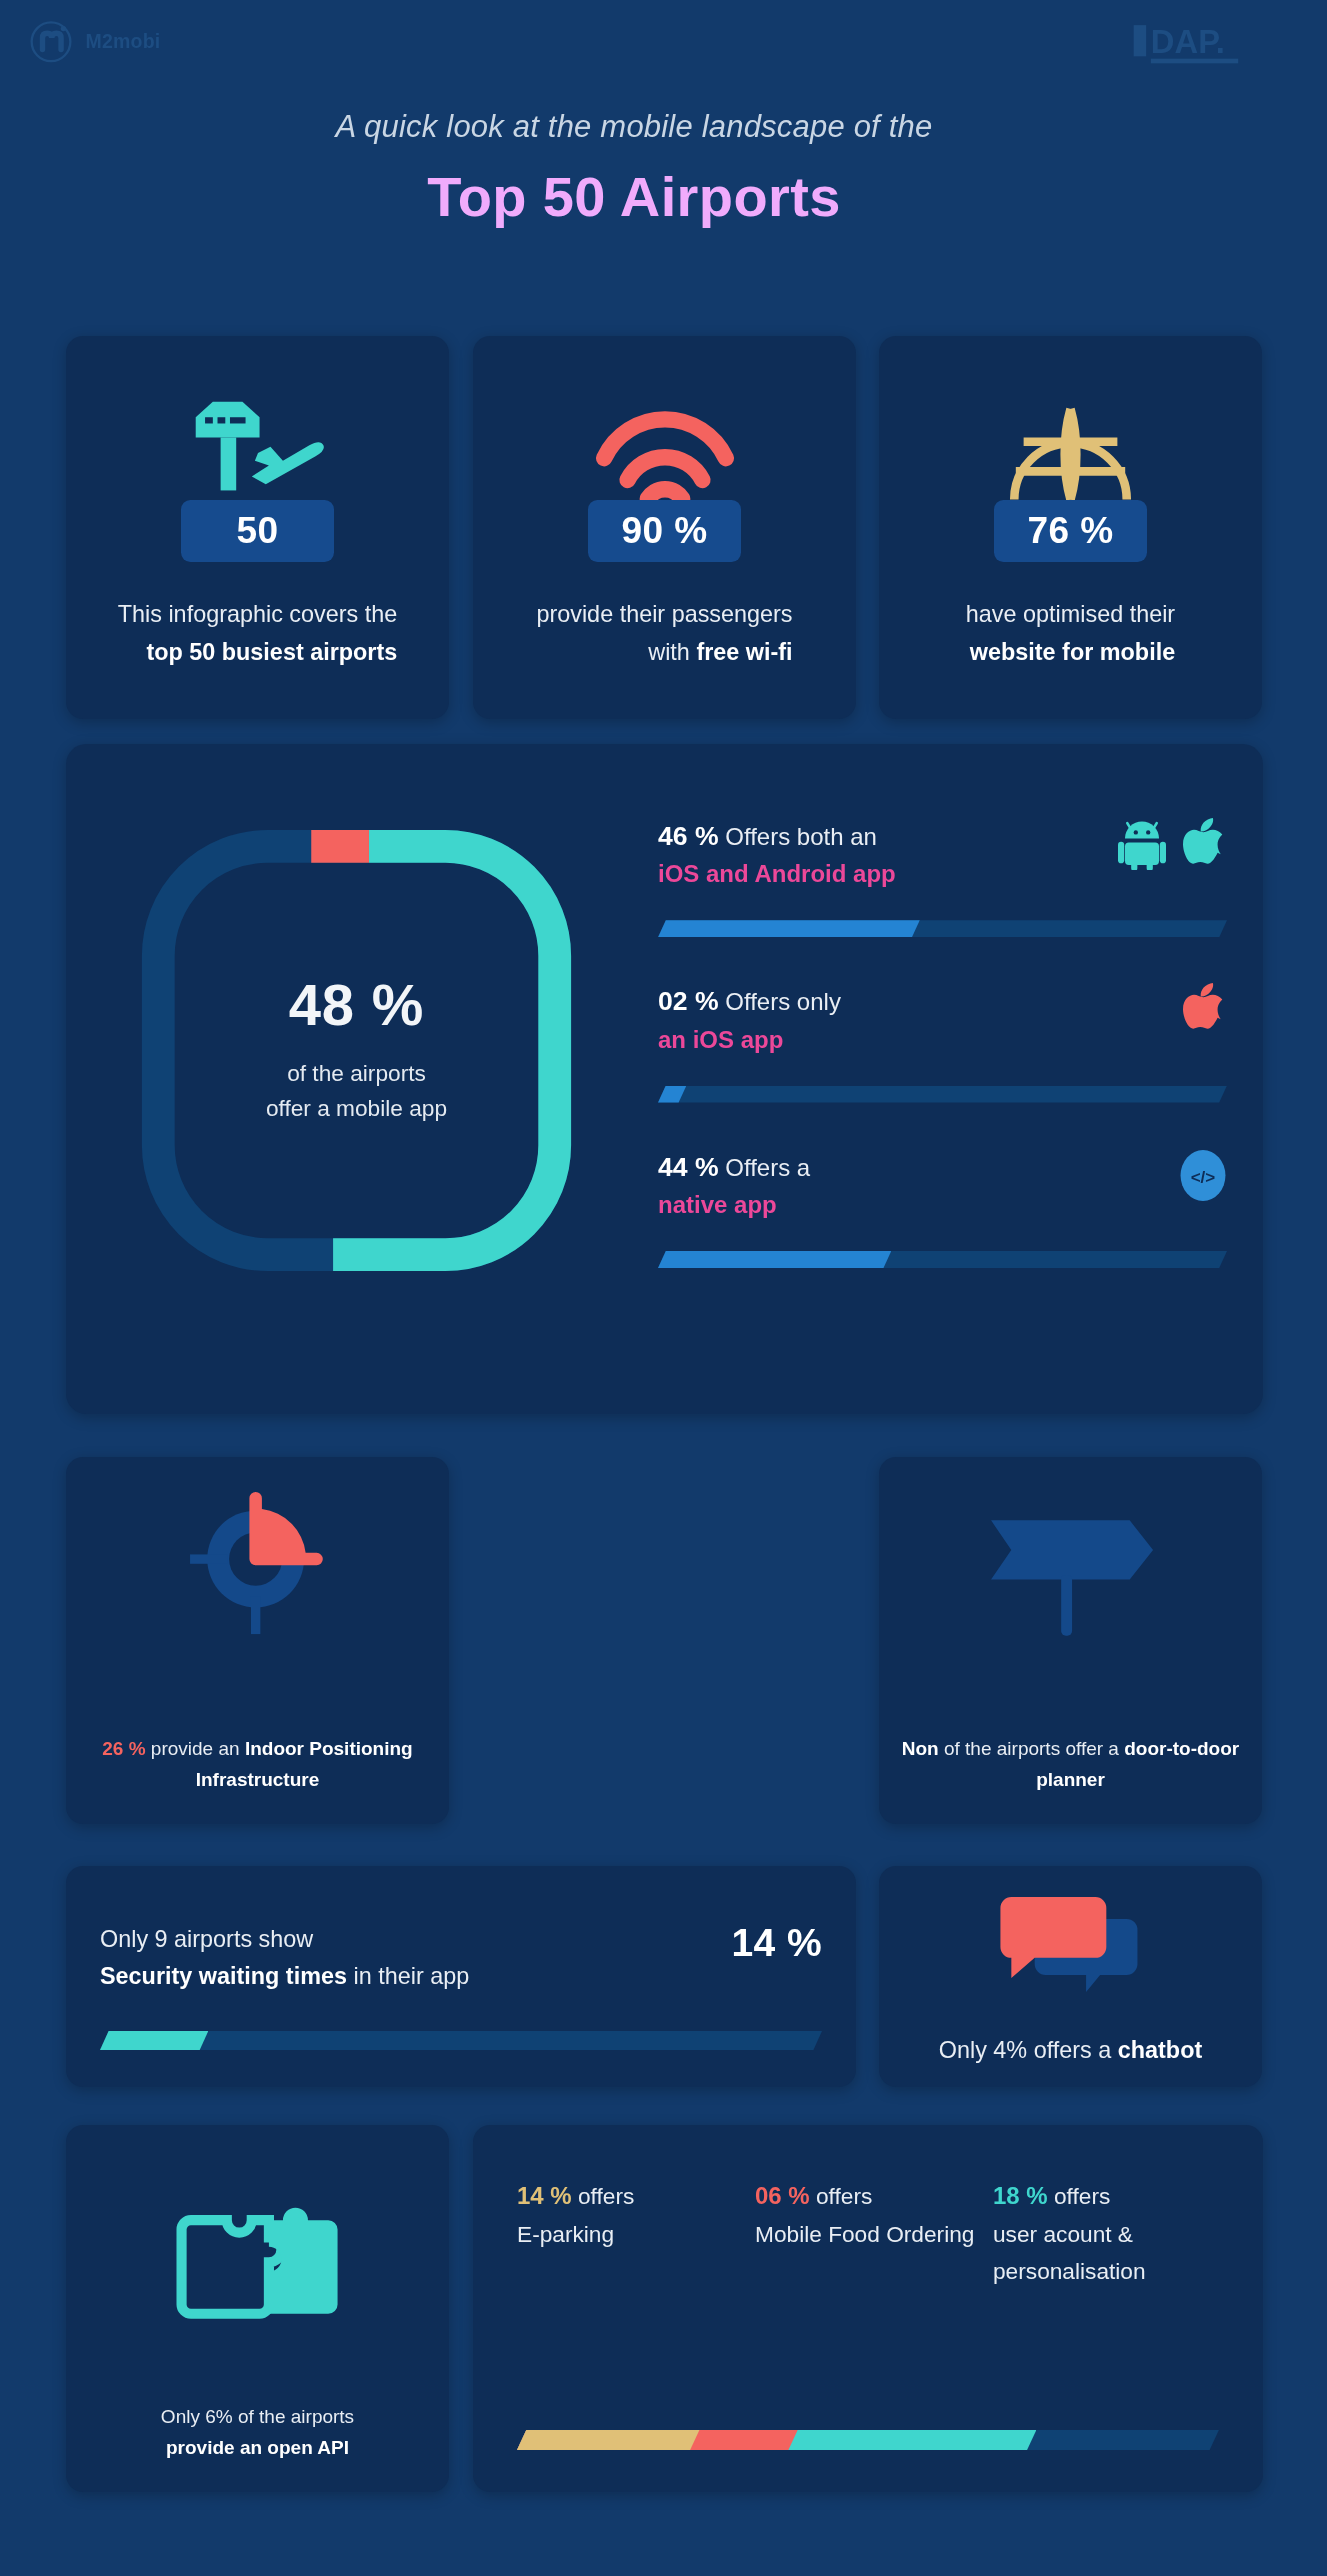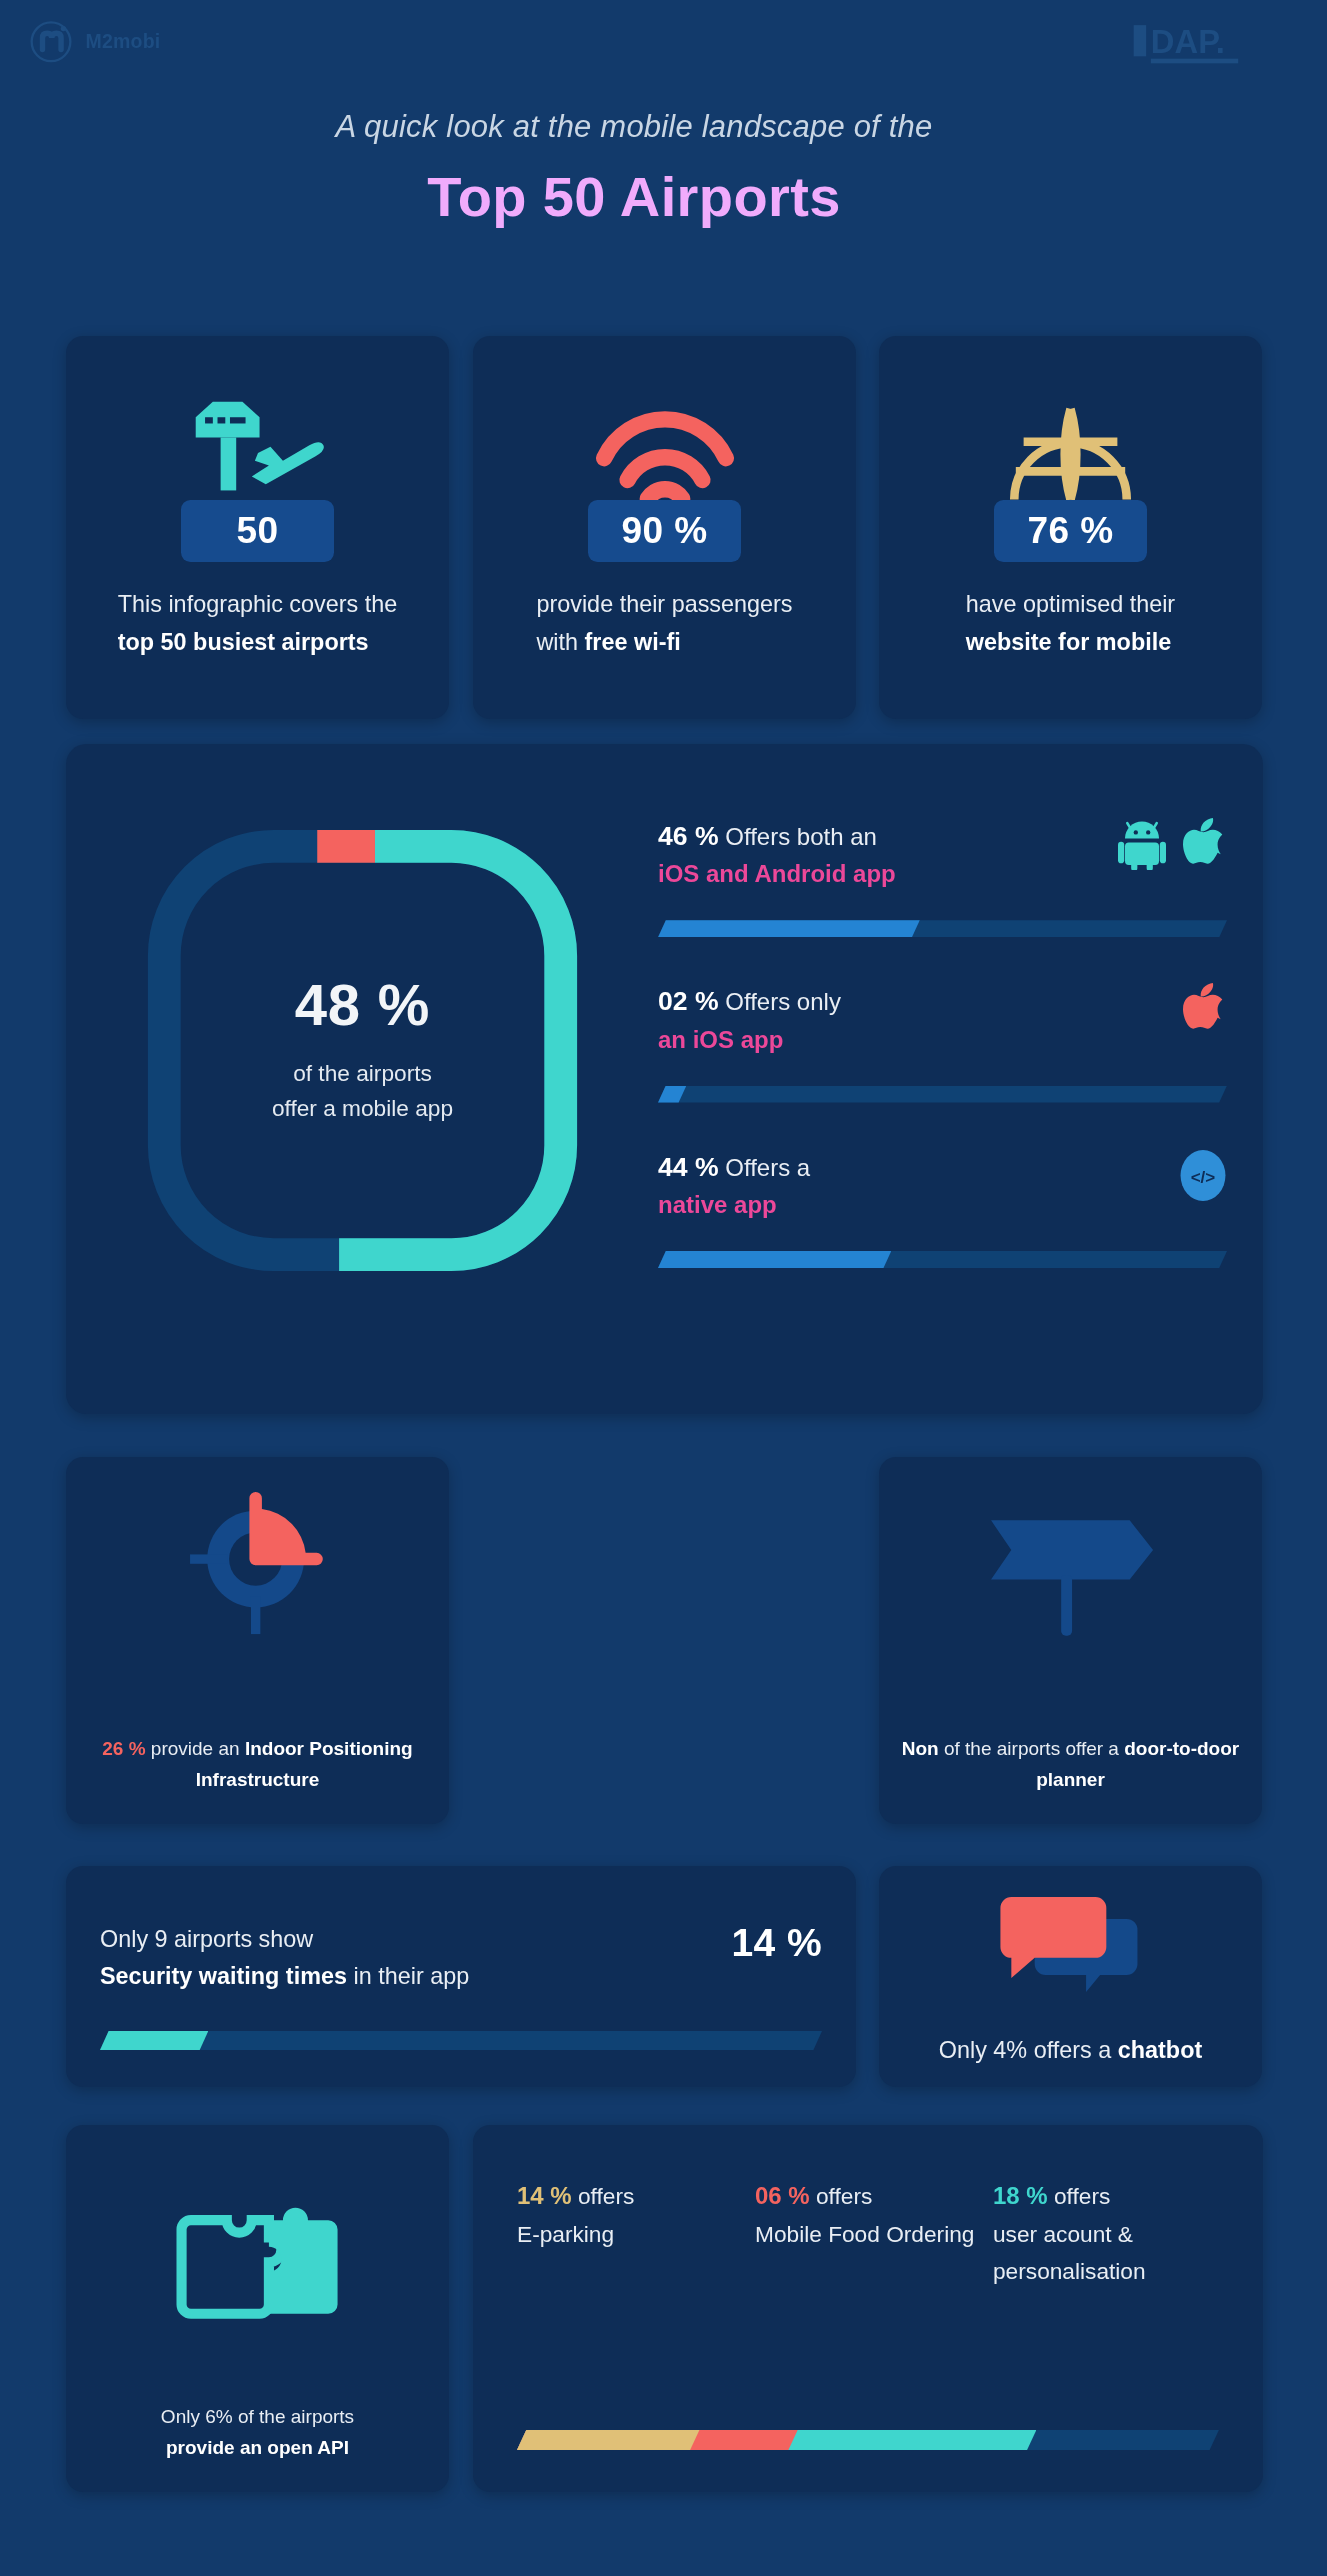--- a/index.html
+++ b/index.html
@@ -47,28 +47,28 @@
 
   .icon-wrap{height:148px;display:flex;align-items:flex-end;justify-content:center;margin-top:22px;}
   .pill{
     margin-top:-6.2px;
     background:#164b8e;border-radius:9.4px;
     min-width:153px;height:62px;
     display:flex;align-items:center;justify-content:center;
     font-size:37px;font-weight:700;color:#fff;letter-spacing:0.4px;
   }
   .cap{
-    margin-top:24px;text-align:left;line-height:1.62;
+    margin-top:34px;text-align:right;line-height:1.62;
     font-size:23.4px;color:#e9eef4;font-weight:400;padding:0 20.3px;
   }
   .cap b{font-weight:700;color:#ffffff;}
 
   
   .appsec{left:66px;top:744px;width:1197px;height:670px;border-radius:20.3px;}
-  .donut{position:absolute;left:78px;top:82px;width:437px;height:449px;}
+  .donut{position:absolute;left:72px;top:82px;width:437px;height:449px;}
   .donut-center{
     position:absolute;left:0;right:0;top:0;bottom:0;
     display:flex;flex-direction:column;align-items:center;justify-content:center;
   }
   .donut-pct{font-size:58px;font-weight:700;color:#f2f5f8;letter-spacing:0.8px;line-height:1;}
   .donut-sub{margin-top:22px;text-align:center;font-size:22.7px;color:#e4eaf1;line-height:1.5;}
 
   .barrows{position:absolute;left:592px;top:72px;right:36px;}
   .barrow{margin-bottom:44px;}
   .barrow:last-child{margin-bottom:0;}

